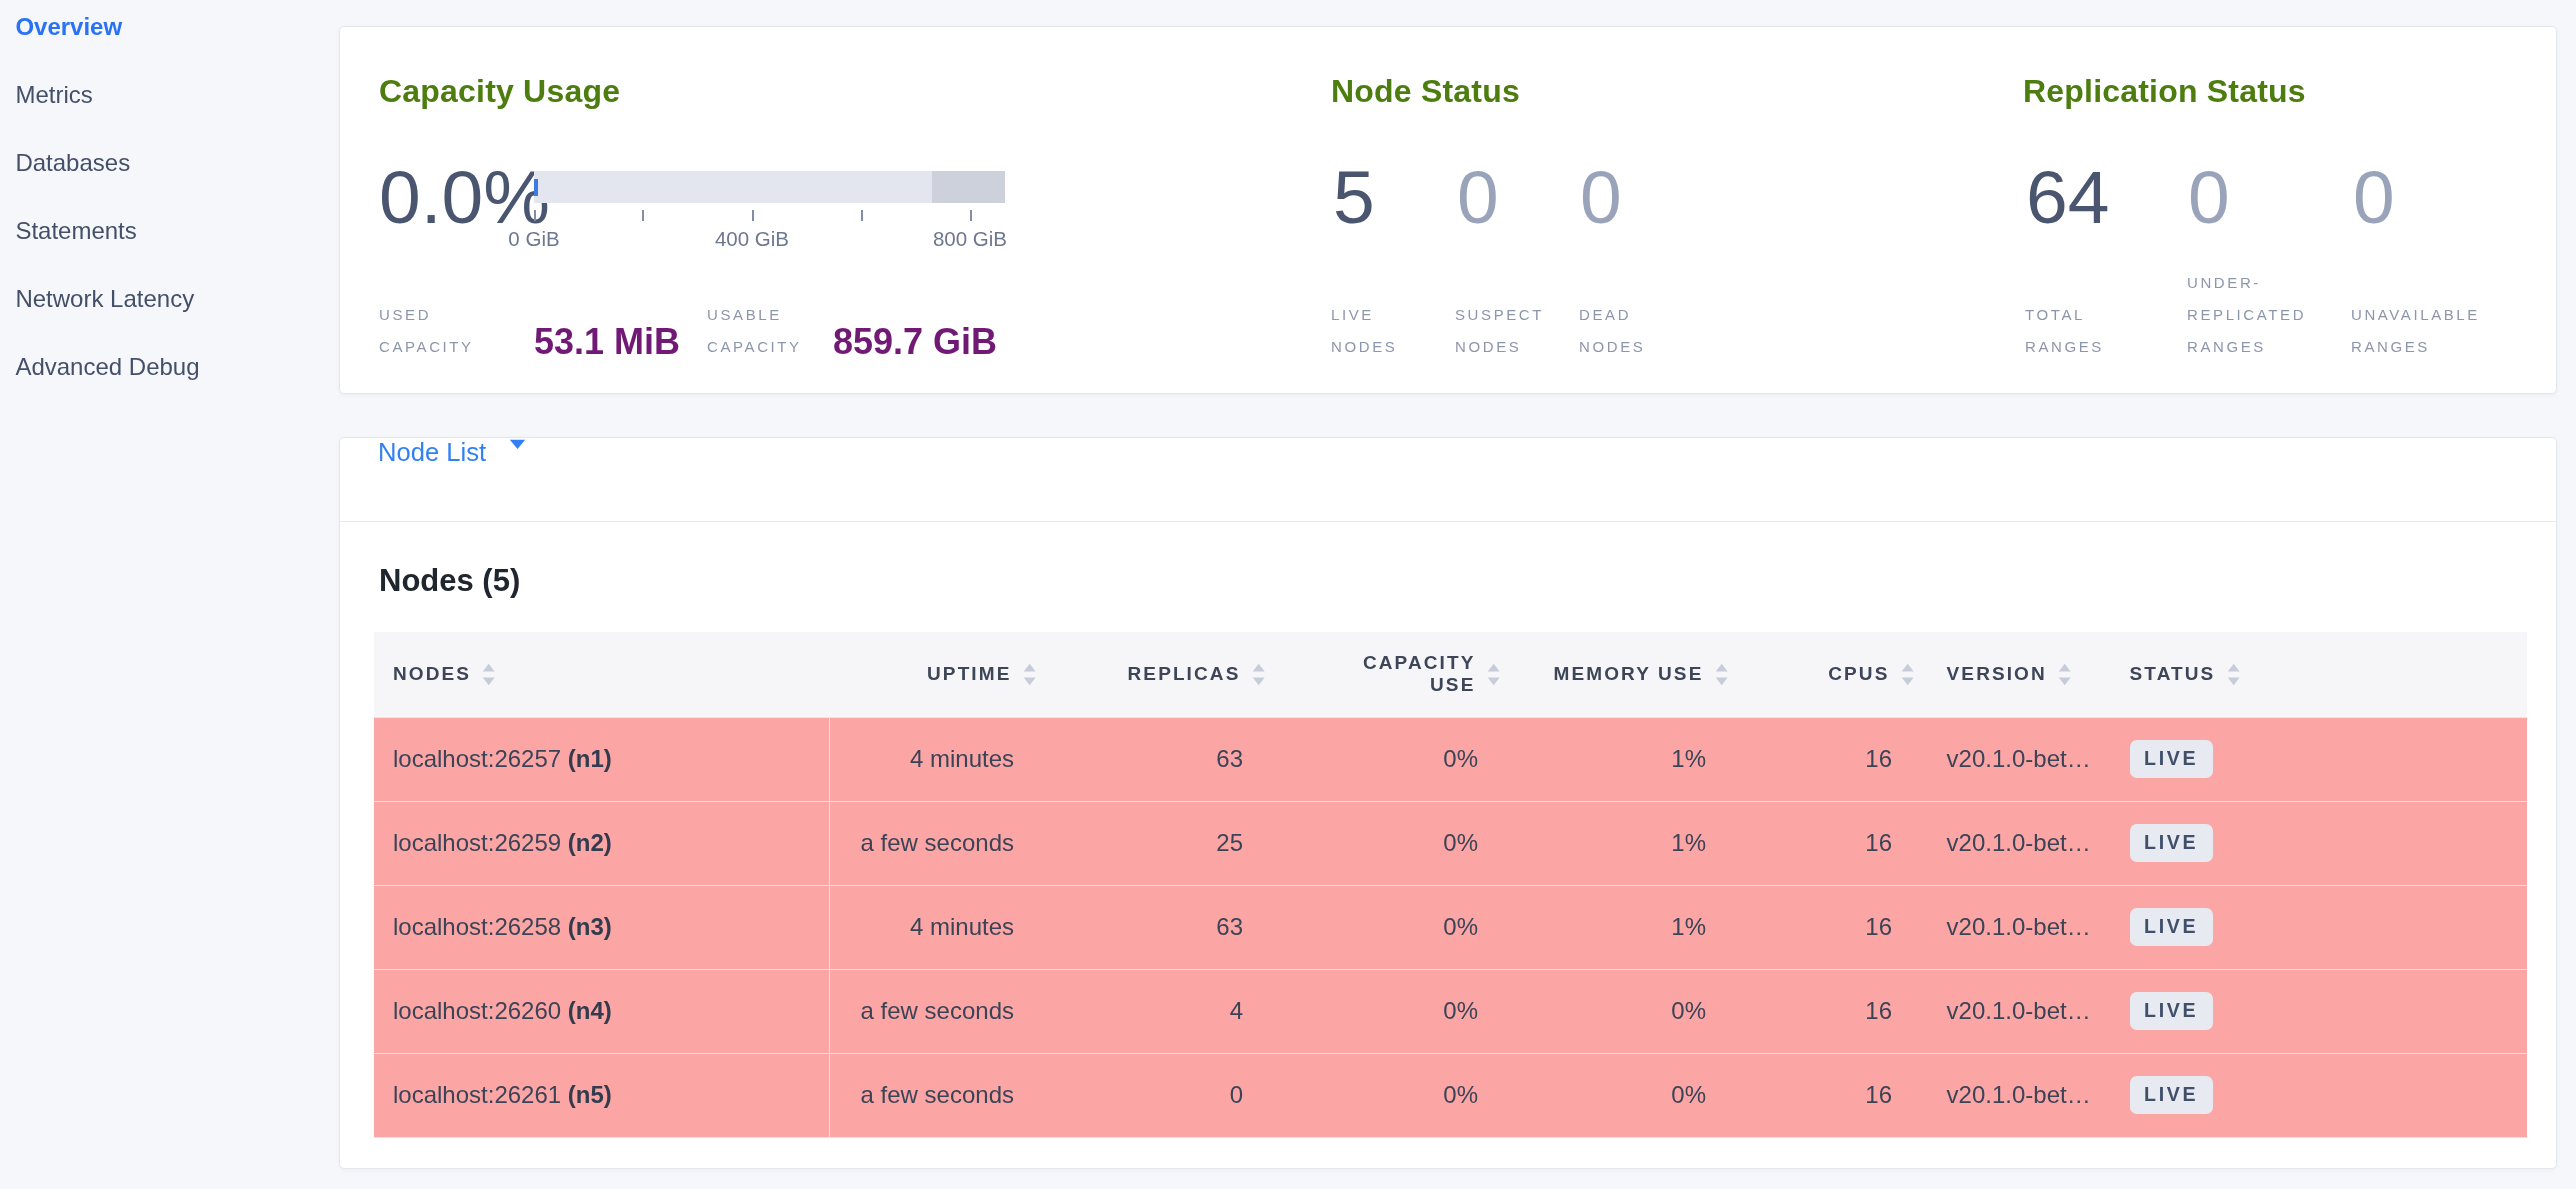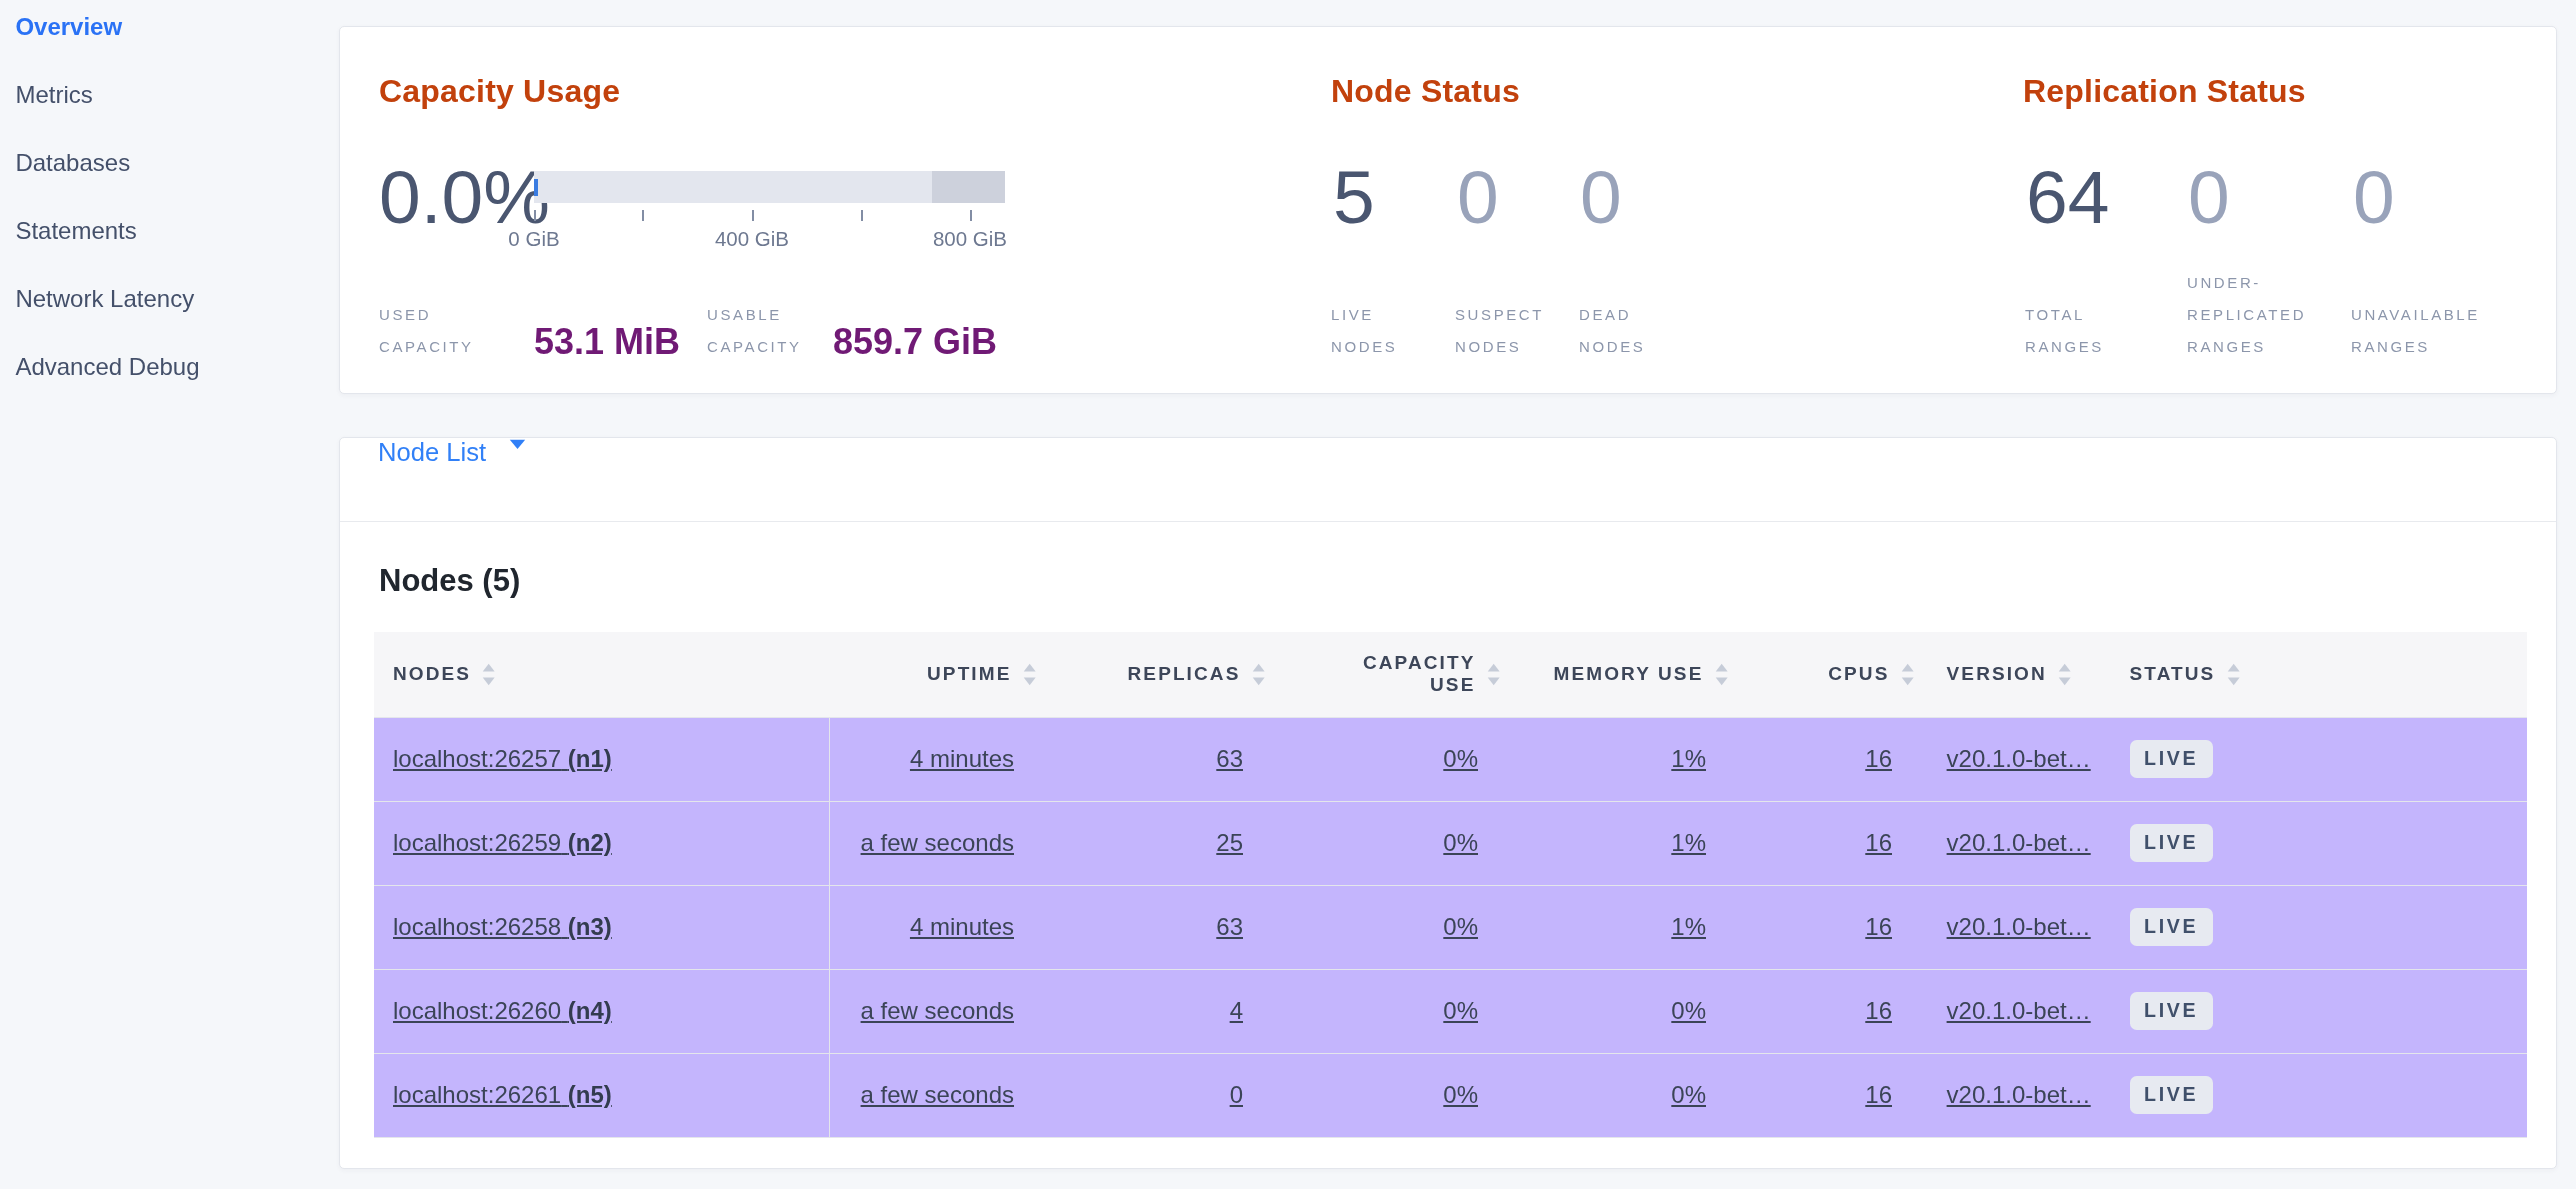--- a/index.html
+++ b/index.html
@@ -23,21 +23,21 @@
   .card {
     position:absolute; left:339px; width:2218px;
     background:#ffffff;
     border:0.9px solid #e3e6ec; border-radius:5.1px;
     box-shadow:0 1.7px 4.3px rgba(40,50,70,0.04);
   }
   #summary-card { top:26.4px; height:368px; }
   #nodes-card   { top:437px; height:732px; }
   .section-title {
     position:absolute; top:46px;
-    font-size:32px; font-weight:700; color:#c2410c;
+    font-size:32px; font-weight:700; color:#4d7c0f;
     letter-spacing:0.2px;
   }
   .big-number {
     position:absolute; top:133px;
     font-size:75px; line-height:75px; font-weight:400; color:#4a5670;text-align:right;
   }
   .big-number.muted { color:#99a3ba; }
   .stat-label {
     position:absolute; top:272px;
     font-size:15px; line-height:32px; letter-spacing:2.6px;
@@ -85,22 +85,22 @@
   .th-inner { display:flex; align-items:center; }
   th.col-right .th-inner { justify-content:flex-end; padding-right:6px; }
   th.col-left  .th-inner { justify-content:flex-start; padding-left:19px; }
   th.col-left.pad-lg .th-inner { padding-left:25.6px; }
   .th-label { text-align:right; }
   th.col-left .th-label { text-align:left; }
   th .wrap { display:inline-block; max-width:128px; }
   .sort-icon { margin-left:10.2px; flex:none; }
   table.nodes tbody td {
     height:84px; font-size:24px; color:#3b4457;
-    border-bottom:1.7px solid #e4e6eb; background:#c4b5fd;
-    white-space:nowrap; overflow:hidden;text-decoration:underline;
+    border-bottom:1.7px solid #e4e6eb; background:#fca5a5;
+    white-space:nowrap; overflow:hidden;
   }
   table.nodes tbody td:first-child { border-right:1.7px solid #e4e6eb; padding-left:19px; }
   td.col-right { text-align:right; padding-right:29px; }
   td.col-left.pad-lg { padding-left:25.6px; }
   .node-id { font-weight:700; color:#333c4f; }
   .live-badge {
     display:inline-block; background:#e7eaf1; color:#40506b;
     font-size:19.6px; font-weight:700; letter-spacing:2.6px;
     padding:9.4px 14.5px; border-radius:6.8px; line-height:1;
   }

